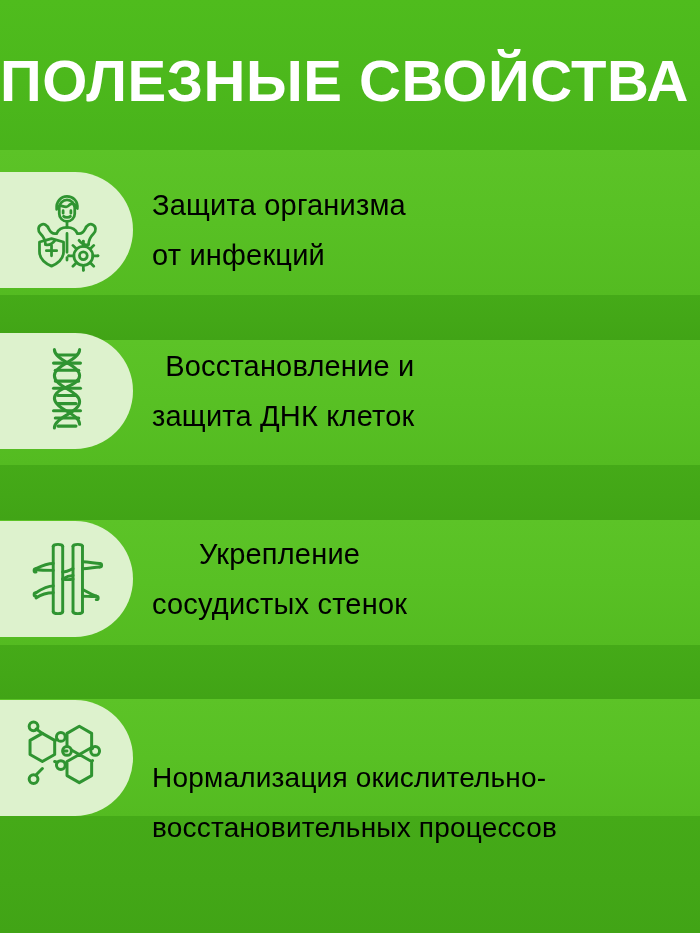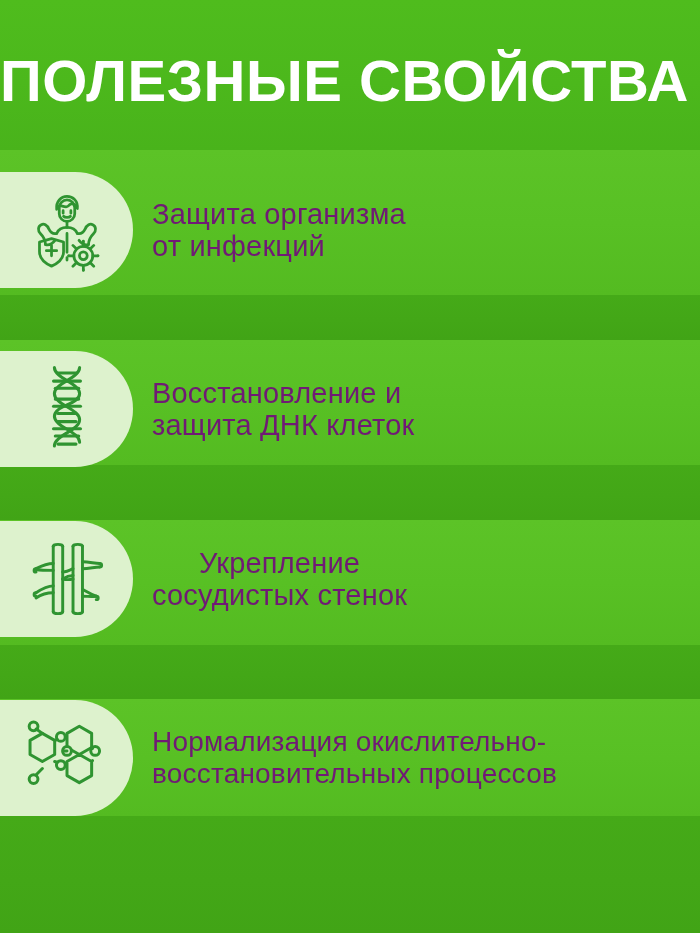--- a/index.html
+++ b/index.html
@@ -69,21 +69,21 @@
   }
 
   
   .row {
     position:absolute;
     left:0;
     width:700px;
     height:116px;
   }
   .row-1 { top:172px; }
-  .row-2 { top:351px; }
+  .row-2 { top:333px;text-align:right; }
   .row-3 { top:521px;text-align:center; }
   .row-4 { top:700px; }
 
   
   .icon-pill {
     position:absolute;
     left:0; top:0;
     width:133px;
     height:116px;
     background:#ddf2cd;
@@ -92,27 +92,27 @@
     align-items:center;
     justify-content:center;
   }
   .icon-pill svg { display:block; }
 
   .row-label {
     position:absolute;
     left:152px;
     top:50%;
     transform:translateY(-50%);
-    color:#701a75;
+    color:#000000;
     font-size:29px;
-    line-height:32px;
+    line-height:50px;
     letter-spacing:0.2px;
     white-space:pre-line;
   }
-  .row-4 .row-label { font-size:28px; }
+  .row-4 .row-label { font-size:28px;margin-top:45px; }
 </style>
 </head>
 <body>
 
 <div id="infographic">
 
   <div class="band band-header"></div>
   <div class="band band-light band-l1"></div>
   <div class="band band-dark  band-d1"></div>
   <div class="band band-light band-l2"></div>

